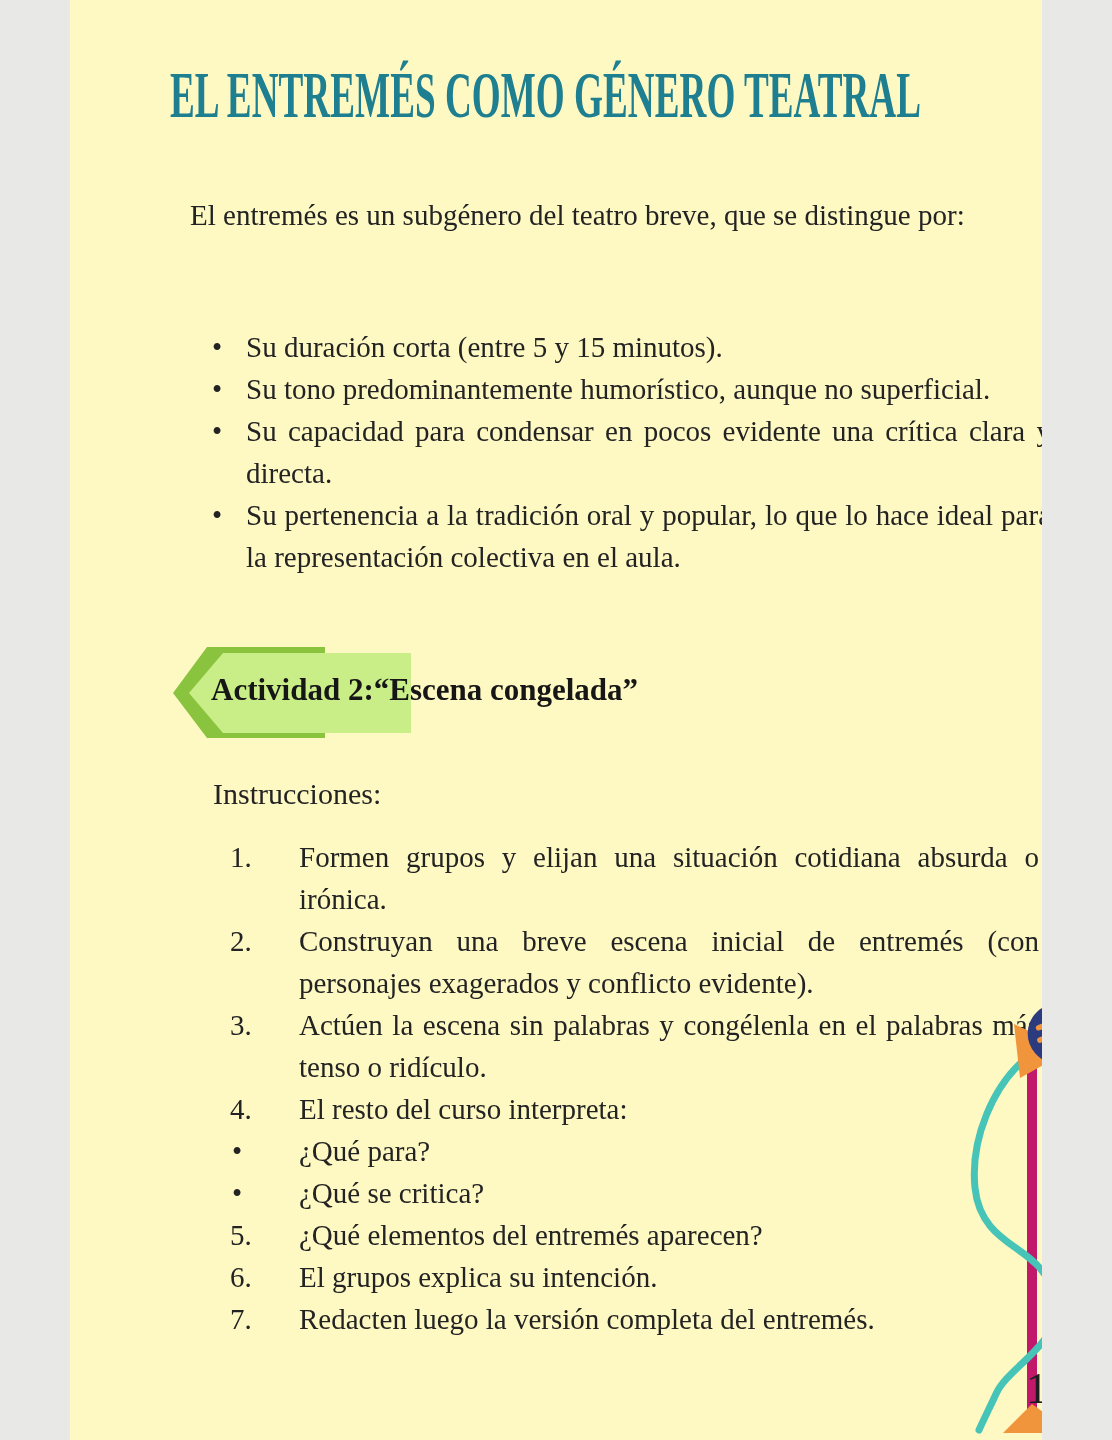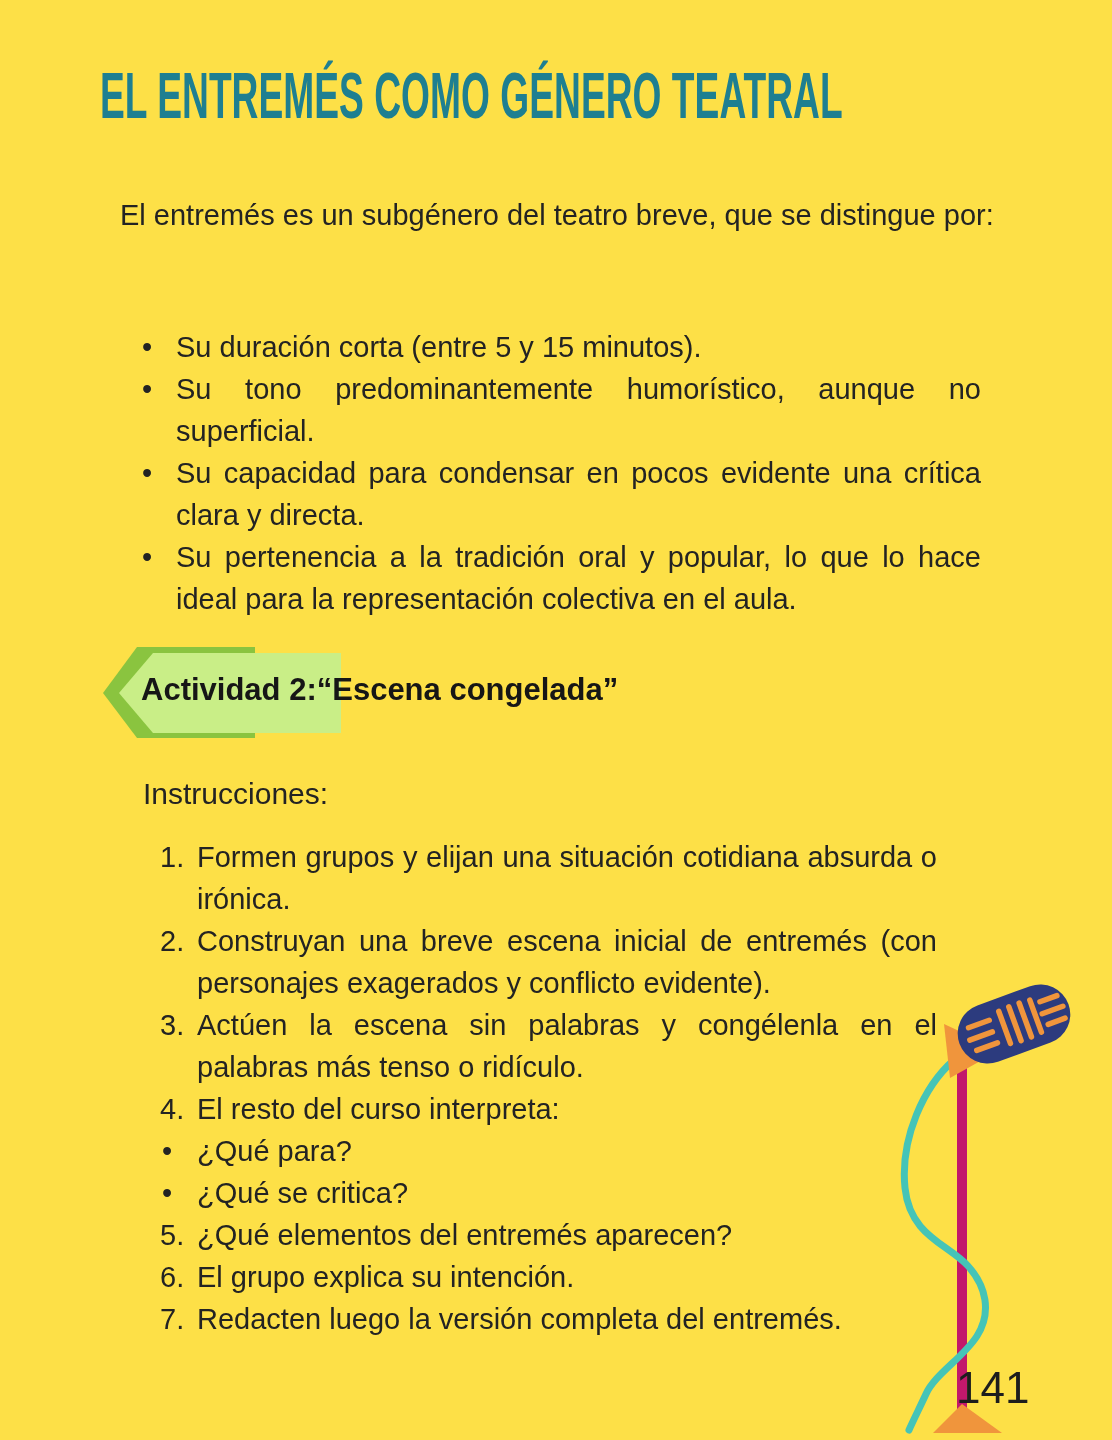--- a/index.html
+++ b/index.html
@@ -1,24 +1,24 @@
 <!DOCTYPE html>
 <html><head>
 <meta charset="utf-8">
 <style>
   * { margin: 0; padding: 0; box-sizing: border-box; }
   html, body { background: #e8e8e6; }
   .page {
     position: relative;
-    width: 1112px;
+    width: 972px;
     height: 1440px;
     margin: 0 auto;
-    background: #fde047;
+    background: #fef9c3;
     overflow: hidden;
-    font-family: Liberation Sans, sans-serif;
+    font-family: Liberation Serif, serif;
     color: #232323;
   }
   .doc-title {
     position: absolute;
     left: 100px;
     top: 58px;
     font-size: 62px;
     font-weight: 800;
     letter-spacing: 0px;
     white-space: nowrap;
@@ -81,21 +81,21 @@
     width: 792px;
   }
   .step {
     display: grid;
     grid-template-columns: 37px 1fr;
     font-size: 29px;
     line-height: 42px;
   }
   .step .marker { text-align: left; }
   .step.bullet .marker { padding-left: 2px; }
-  .step .txt { text-align: justify; width: 740px; }
+  .step .txt { text-align: justify; width: 740px; margin-left: 32px; }
   .mic-illustration {
     position: absolute;
     left: 880px;
     top: 980px;
     width: 232px;
     height: 460px;
   }
   .page-number {
     position: absolute;
     left: 956px;
@@ -168,21 +168,21 @@
     <div class="step bullet">
       <span class="marker">•</span>
       <span class="txt">¿Qué se critica?</span>
     </div>
     <div class="step">
       <span class="marker">5.</span>
       <span class="txt">¿Qué elementos del entremés aparecen?</span>
     </div>
     <div class="step">
       <span class="marker">6.</span>
-      <span class="txt">El grupo explica su intención.</span>
+      <span class="txt">El grupos explica su intención.</span>
     </div>
     <div class="step">
       <span class="marker">7.</span>
       <span class="txt">Redacten luego la versión completa del entremés.</span>
     </div>
   </div>
 
   <svg class="mic-illustration" viewBox="0 0 232 460" xmlns="http://www.w3.org/2000/svg">
 
     <rect x="77" y="70" width="10" height="360" fill="#c2186b"></rect>

